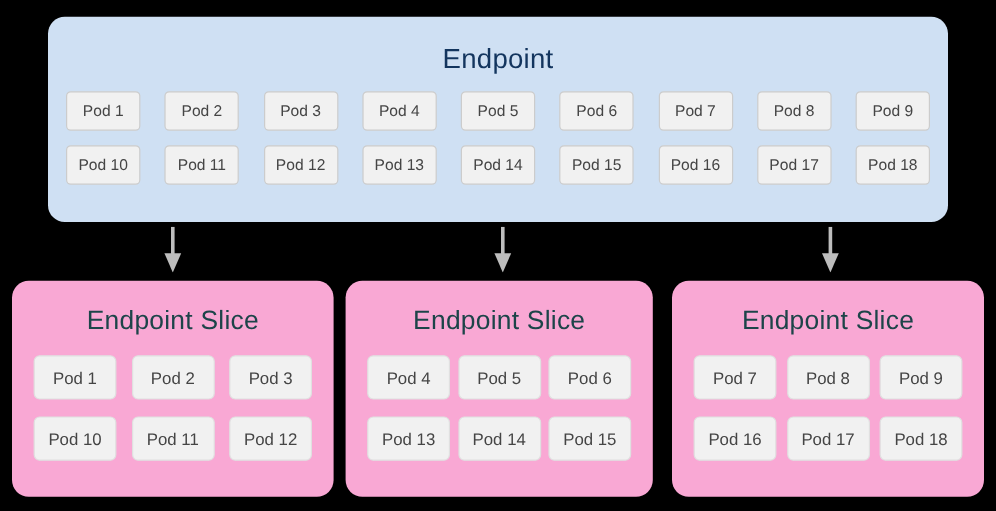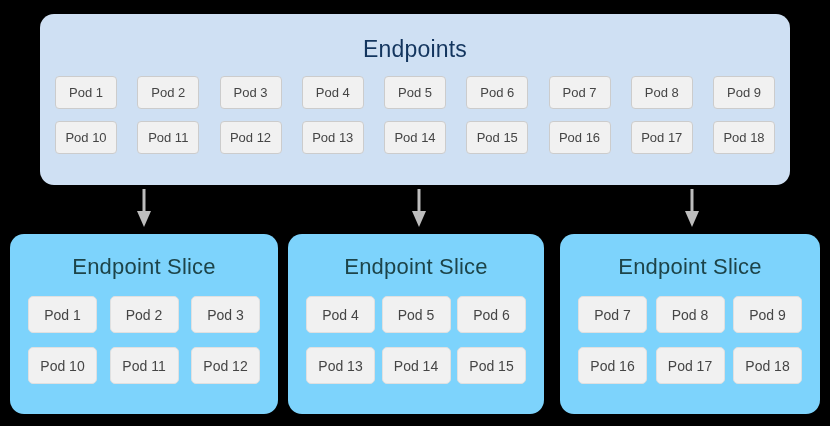--- a/index.html
+++ b/index.html
@@ -77,21 +77,21 @@
     width: 22px;
     height: 38px;
   }
   .arrow svg { display: block; }
 
   
   .slice-box {
     position: absolute;
     top: 234px;
     height: 180px;
-    background: #7dd3fc;
+    background: #f9a8d4;
     border-radius: 14px;
     box-sizing: border-box;
   }
   .slice-title {
     position: absolute;
     left: 0;
     top: 20px;
     width: 100%;
     text-align: center;
     font-size: 22px;
@@ -123,21 +123,21 @@
     color: #454545;
     box-sizing: border-box;
   }
 </style>
 </head>
 <body>
 
 <div id="diagram">
 
   <div class="endpoints-box">
-    <div class="endpoints-title">Endpoints</div>
+    <div class="endpoints-title">Endpoint</div>
 
     <div class="endpoints-rows">
       <div class="ep-row">
         <div class="ep-chip">Pod 1</div>
         <div class="ep-chip">Pod 2</div>
         <div class="ep-chip">Pod 3</div>
         <div class="ep-chip">Pod 4</div>
         <div class="ep-chip">Pod 5</div>
         <div class="ep-chip">Pod 6</div>
         <div class="ep-chip">Pod 7</div>

